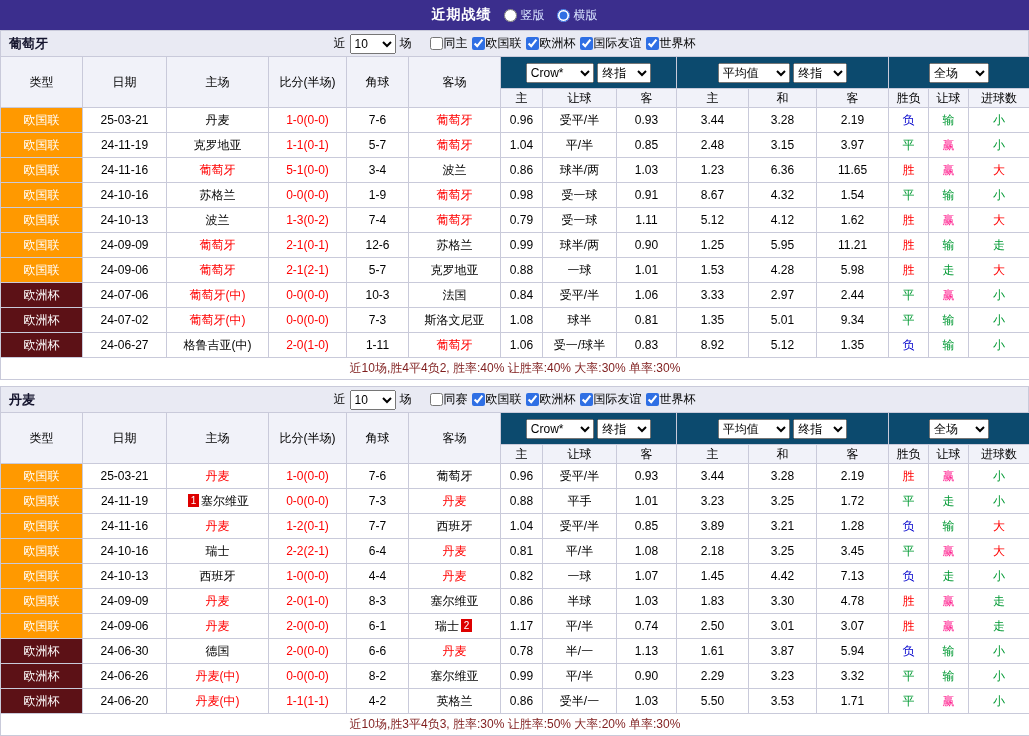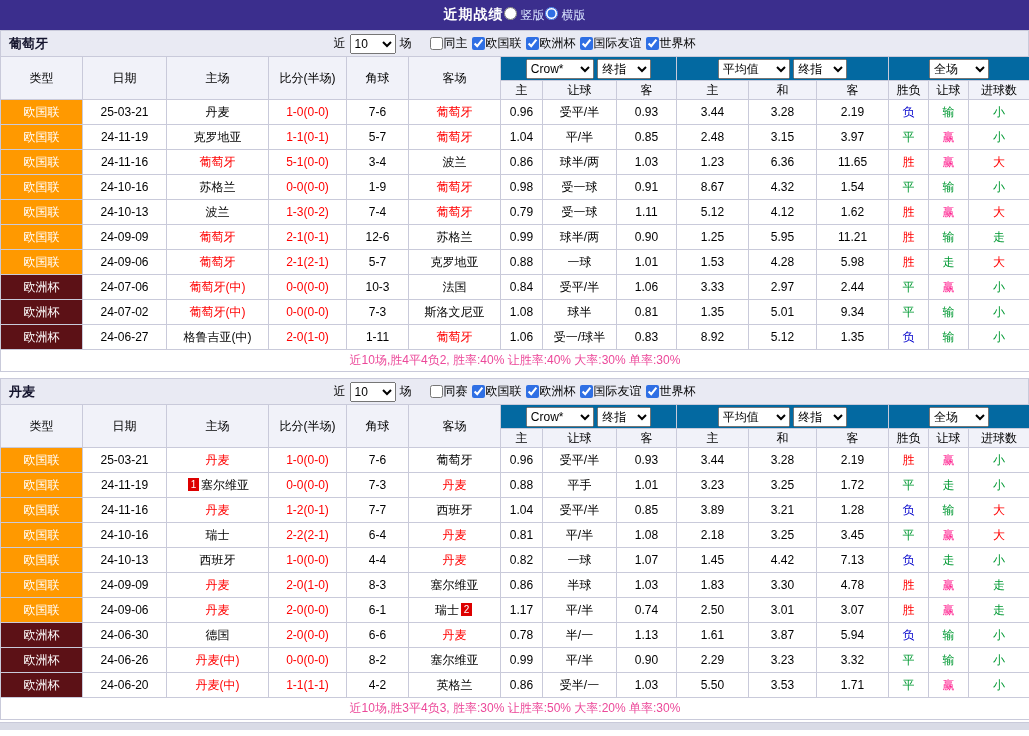--- a/index.html
+++ b/index.html
@@ -1,52 +1,52 @@
 <!DOCTYPE html>
 <html><head>
 <meta charset="utf-8">
 <style>
   *{box-sizing:border-box}
   html,body{margin:0;padding:0}
   body{width:1029px;font-family:"Liberation Sans","DejaVu Sans",sans-serif;font-size:12px;color:#000;background:#fff}
 
   
-  .topbar{height:30px;background:#3b2e8d;display:flex;align-items:center;justify-content:center;color:#fff}
+  .topbar{height:30px;background:#3b2e8d;display:flex;align-items:center;justify-content:center;gap:12px;color:#fff}
   .topbar .title{font-weight:bold;font-size:14px;letter-spacing:1px}
-  .topbar label{display:inline-flex;align-items:flex-start;gap:4px;color:#d9e4ff;cursor:pointer;font-size:12px}
+  .topbar label{display:inline-flex;align-items:center;gap:4px;color:#d9e4ff;cursor:pointer;font-size:12px}
   input[type=radio],input[type=checkbox]{accent-color:#2f6fe4;margin:0;width:13px;height:13px;cursor:pointer}
 
   
   .sec-head{height:26px;background:#e9eaf3;border:1px solid #c9cada;border-bottom:none;display:flex;align-items:center;padding:0 8px;position:relative}
   .sec-head .team{font-weight:bold;font-size:13px;color:#15152e;position:relative;z-index:2}
   .sec-head .filters{position:absolute;left:0;right:0;top:0;bottom:0;display:flex;justify-content:center;align-items:center;gap:4px}
   .filters label{display:inline-flex;align-items:center;gap:1px}
   .filters .gap{width:10px}
 
   
   table{border-collapse:collapse;table-layout:fixed;width:1029px}
   th,td{border:1px solid #c9cada;text-align:center;padding:0 1px;white-space:nowrap;overflow:hidden;height:25px;font-weight:normal;font-size:12px}
-  thead tr.sel-row th.selcell{height:24px;background:#0369a1}
+  thead tr.sel-row th.selcell{height:32px;background:#0c4a6e}
   thead th.rspan{background:#f1f2f9}
   thead tr.lbl-row th{height:19px;background:#f1f2f9}
   select{font-family:"Liberation Sans","DejaVu Sans",sans-serif;font-size:12px;height:20px;vertical-align:middle}
   .w-count{width:46px}.w-book{width:68px}.w-type{width:54px}.w-avg{width:72px}.w-scope{width:60px}
 
   td.league{color:#fff}
   .lg-unl{background:#ff9900}
   .lg-euro{background:#5c1116}
   .red{color:#f00}
   .c-red{color:#f00}
   .c-green{color:#009933}
   .c-blue{color:#0000cc}
   .c-pink{color:#ff1a8c}
   td.team{color:#000}
   td.team.red{color:#f00}
   .card{display:inline-block;min-width:11px;height:13px;line-height:13px;background:#dd0000;color:#fff;font-size:10px;margin:0 2px;vertical-align:1px}
-  td.summary{color:#ec4899;height:22px;background:#fff}
+  td.summary{color:#7f1d1d;height:22px;background:#fff}
 
   .section2{margin-top:6px}
   .footer{height:8px;background:#d9dbe6;margin-top:2px;border-top:1px solid #c9cada}
 </style>
 </head>
 <body>
 
 <div class="topbar">
   <span class="title">近期战绩</span>
   <label>

